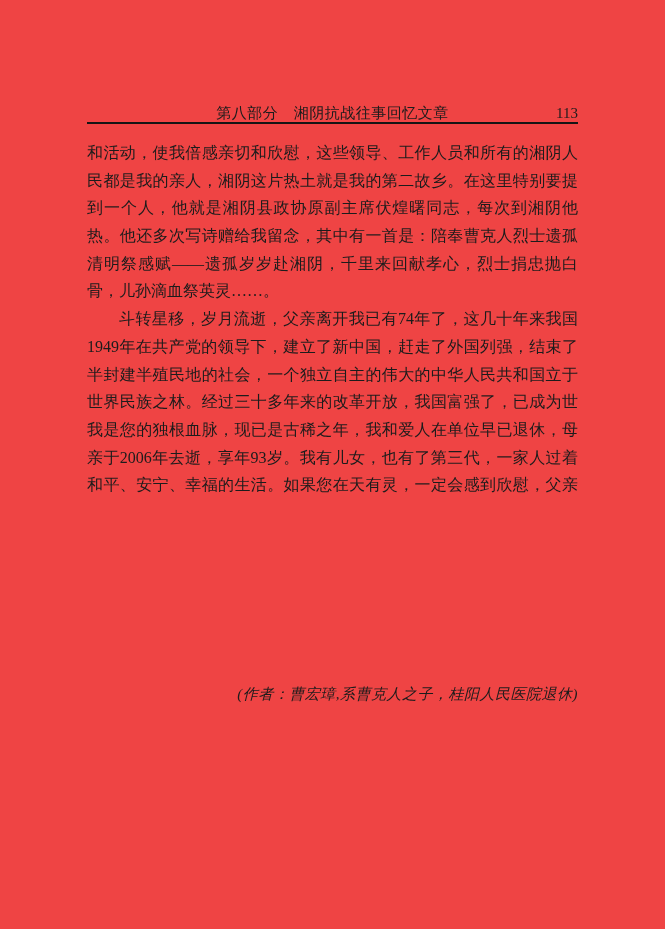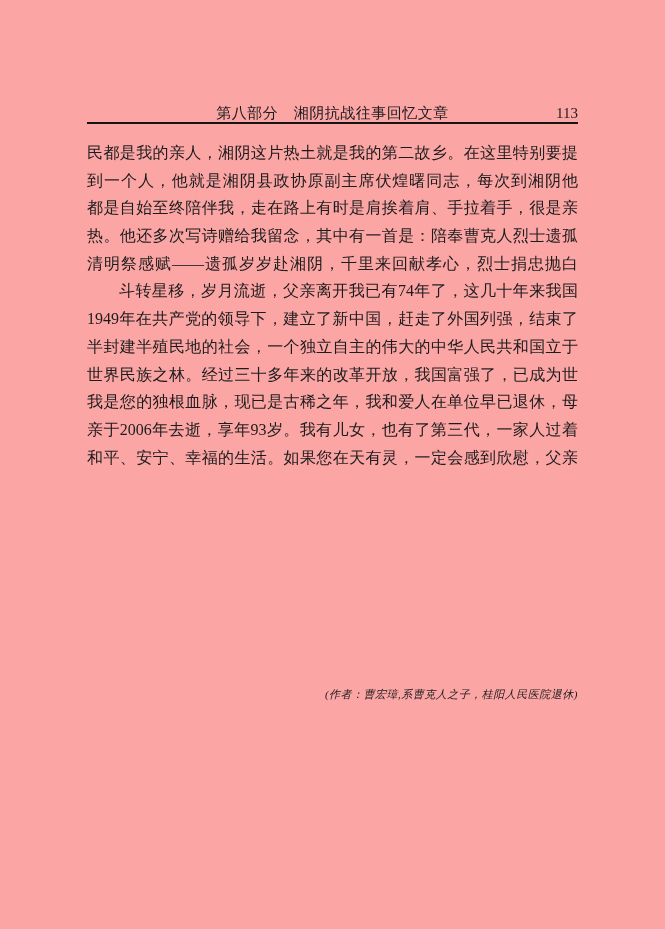--- a/index.html
+++ b/index.html
@@ -4,21 +4,21 @@
 <style>
   html, body {
     margin: 0;
     padding: 0;
     background: #ffffff;
   }
   .page {
     position: relative;
     width: 665px;
     height: 929px;
-    background: #fca5a5;
+    background: #ef4444;
     color: #1c1c1c;
     font-family: "Liberation Serif", "DejaVu Serif", serif;
     overflow: hidden;
   }
   .running-header {
     position: absolute;
     top: 103px;
     left: 87px;
     width: 491px;
     height: 20px;
@@ -64,46 +64,47 @@
   }
   .line.line-indent {
     text-indent: 2em;
   }
   .author-note {
     position: absolute;
     top: 683px;
     left: 87px;
     width: 491px;
     text-align: right;
-    font-size: 11px;
+    font-size: 15px;
     font-style: italic;
     letter-spacing: 0.5px;
     line-height: 22px;
   }
 </style>
 </head>
 <body>
 
 <div class="page">
 
   <div class="running-header">
     <div class="header-title">第八部分　湘阴抗战往事回忆文章</div>
     <div class="page-number">113</div>
   </div>
 
   <div class="header-rule"></div>
 
   <div class="body-text">
 
     <div>
+      <div class="line">和活动，使我倍感亲切和欣慰，这些领导、工作人员和所有的湘阴人</div>
       <div class="line">民都是我的亲人，湘阴这片热土就是我的第二故乡。在这里特别要提</div>
       <div class="line">到一个人，他就是湘阴县政协原副主席伏煌曙同志，每次到湘阴他</div>
-      <div class="line">都是自始至终陪伴我，走在路上有时是肩挨着肩、手拉着手，很是亲</div>
       <div class="line">热。他还多次写诗赠给我留念，其中有一首是：陪奉曹克人烈士遗孤</div>
       <div class="line">清明祭感赋——遗孤岁岁赴湘阴，千里来回献孝心，烈士捐忠抛白</div>
+      <div class="line line-last">骨，儿孙滴血祭英灵……。</div>
     </div>
 
     <div>
       <div class="line line-indent">斗转星移，岁月流逝，父亲离开我已有74年了，这几十年来我国</div>
       <div class="line">1949年在共产党的领导下，建立了新中国，赶走了外国列强，结束了</div>
       <div class="line">半封建半殖民地的社会，一个独立自主的伟大的中华人民共和国立于</div>
       <div class="line">世界民族之林。经过三十多年来的改革开放，我国富强了，已成为世</div>
       <div class="line">我是您的独根血脉，现已是古稀之年，我和爱人在单位早已退休，母</div>
       <div class="line">亲于2006年去逝，享年93岁。我有儿女，也有了第三代，一家人过着</div>
       <div class="line">和平、安宁、幸福的生活。如果您在天有灵，一定会感到欣慰，父亲</div>

